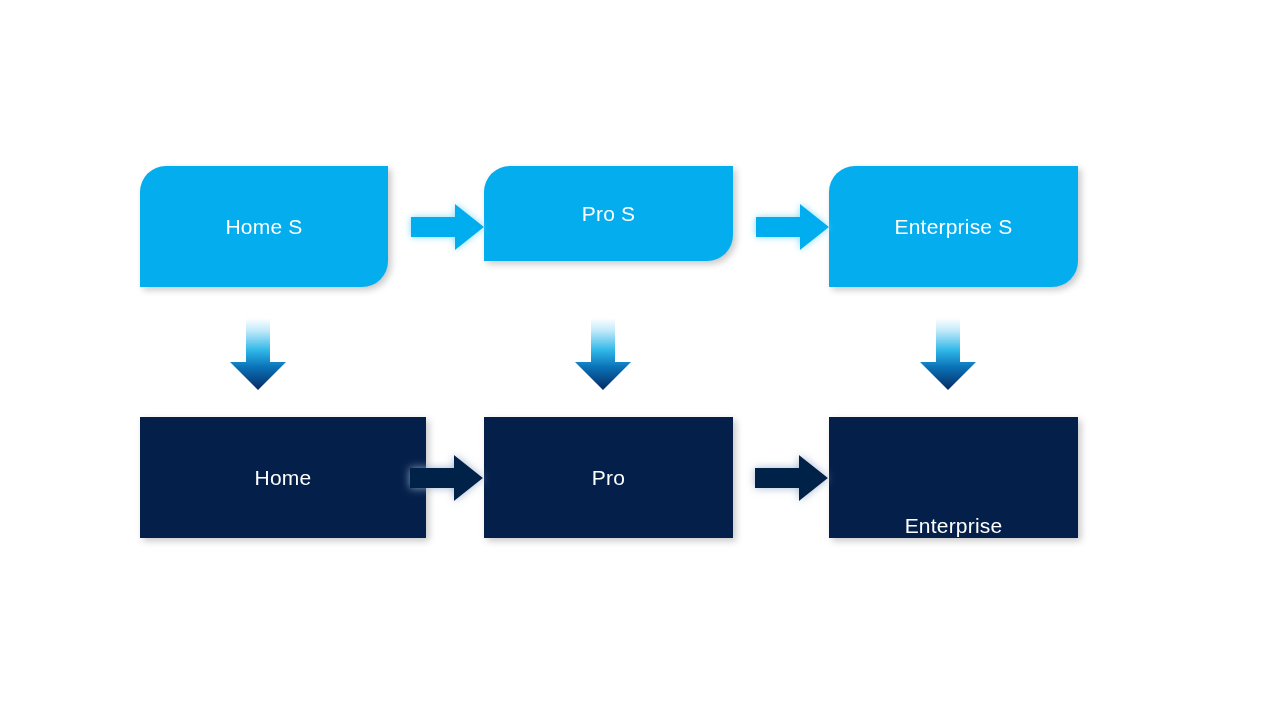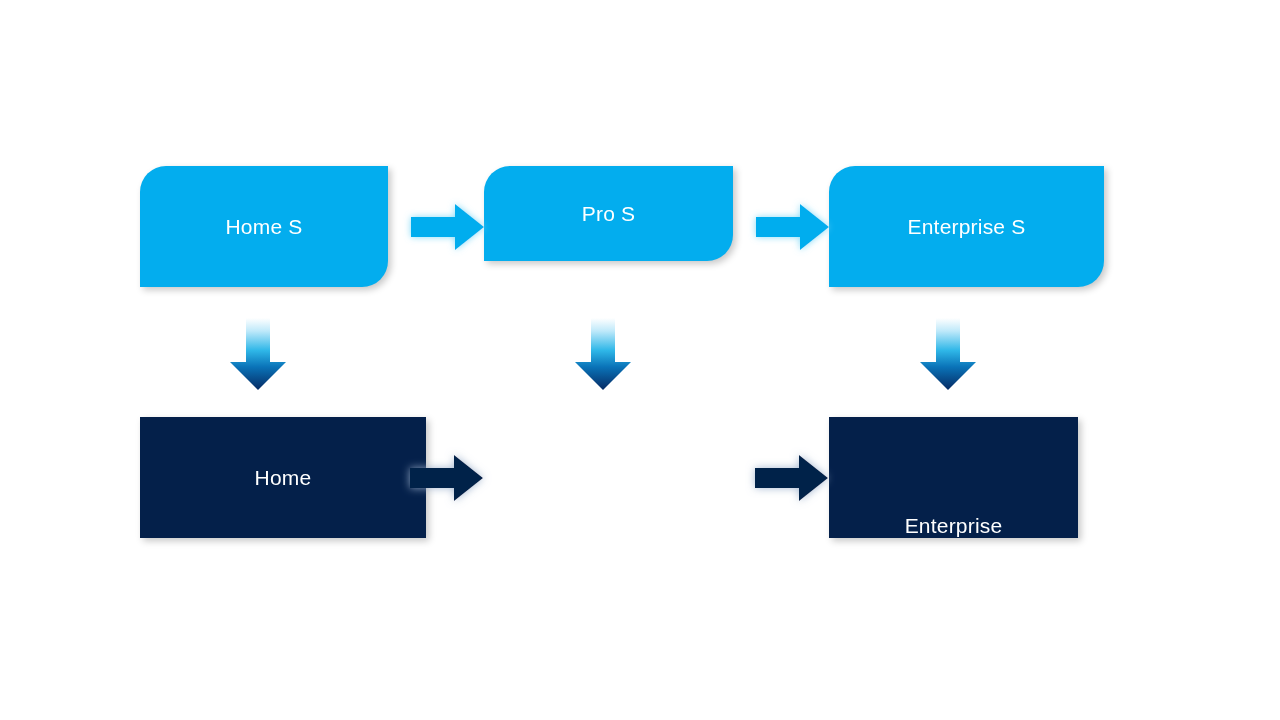--- a/index.html
+++ b/index.html
@@ -79,21 +79,21 @@
 <div id="canvas">
 
   <div class="node node-top" style="left:140px; top:166px; width:248px; height:121px;">
     <span class="node-label">Home S</span>
   </div>
 
   <div class="node node-top" style="left:484px; top:166px; width:249px; height:95px;">
     <span class="node-label">Pro S</span>
   </div>
 
-  <div class="node node-top" style="left:829px; top:166px; width:275px; height:121px;">
+  <div class="node node-top" style="left:829px; top:166px; width:249px; height:121px;">
     <span class="node-label">Enterprise S</span>
   </div>
 
   <div class="h-arrow" style="left:405px; top:199px; width:84px; height:56px;">
     <svg width="84" height="56" viewBox="0 0 84 56" xmlns="http://www.w3.org/2000/svg">
       <defs>
         <filter id="glowCyan1" x="-45%" y="-45%" width="190%" height="190%">
           <feDropShadow dx="0" dy="0" stdDeviation="3.5" flood-color="#7FD9F7" flood-opacity="0.95"></feDropShadow>
         </filter>
       </defs>
@@ -154,20 +154,23 @@
         </linearGradient>
       </defs>
       <path d="M24,6 L48,6 L48,50 L64,50 L36,78 L8,50 L24,50 Z" fill="url(#vgrad3)"></path>
     </svg>
   </div>
 
   <div class="node node-bottom" style="left:140px; top:417px; width:286px; height:121px;">
     <span class="node-label">Home</span>
   </div>
 
+  <div class="node node-bottom" style="left:484px; top:417px; width:249px; height:121px;">
+    <span class="node-label">Pro</span>
+  </div>
 
   <div class="node node-bottom" style="left:829px; top:417px; width:249px; height:121px;align-items:flex-end;">
     <span class="node-label">Enterprise</span>
   </div>
 
   <div class="h-arrow" style="left:403px; top:450px; width:86px; height:56px;">
     <svg width="86" height="56" viewBox="0 0 86 56" xmlns="http://www.w3.org/2000/svg">
       <defs>
         <filter id="glowNavy1" x="-45%" y="-45%" width="190%" height="190%">
           <feDropShadow dx="0" dy="0" stdDeviation="4" flood-color="#9BB0CC" flood-opacity="0.9"></feDropShadow>

